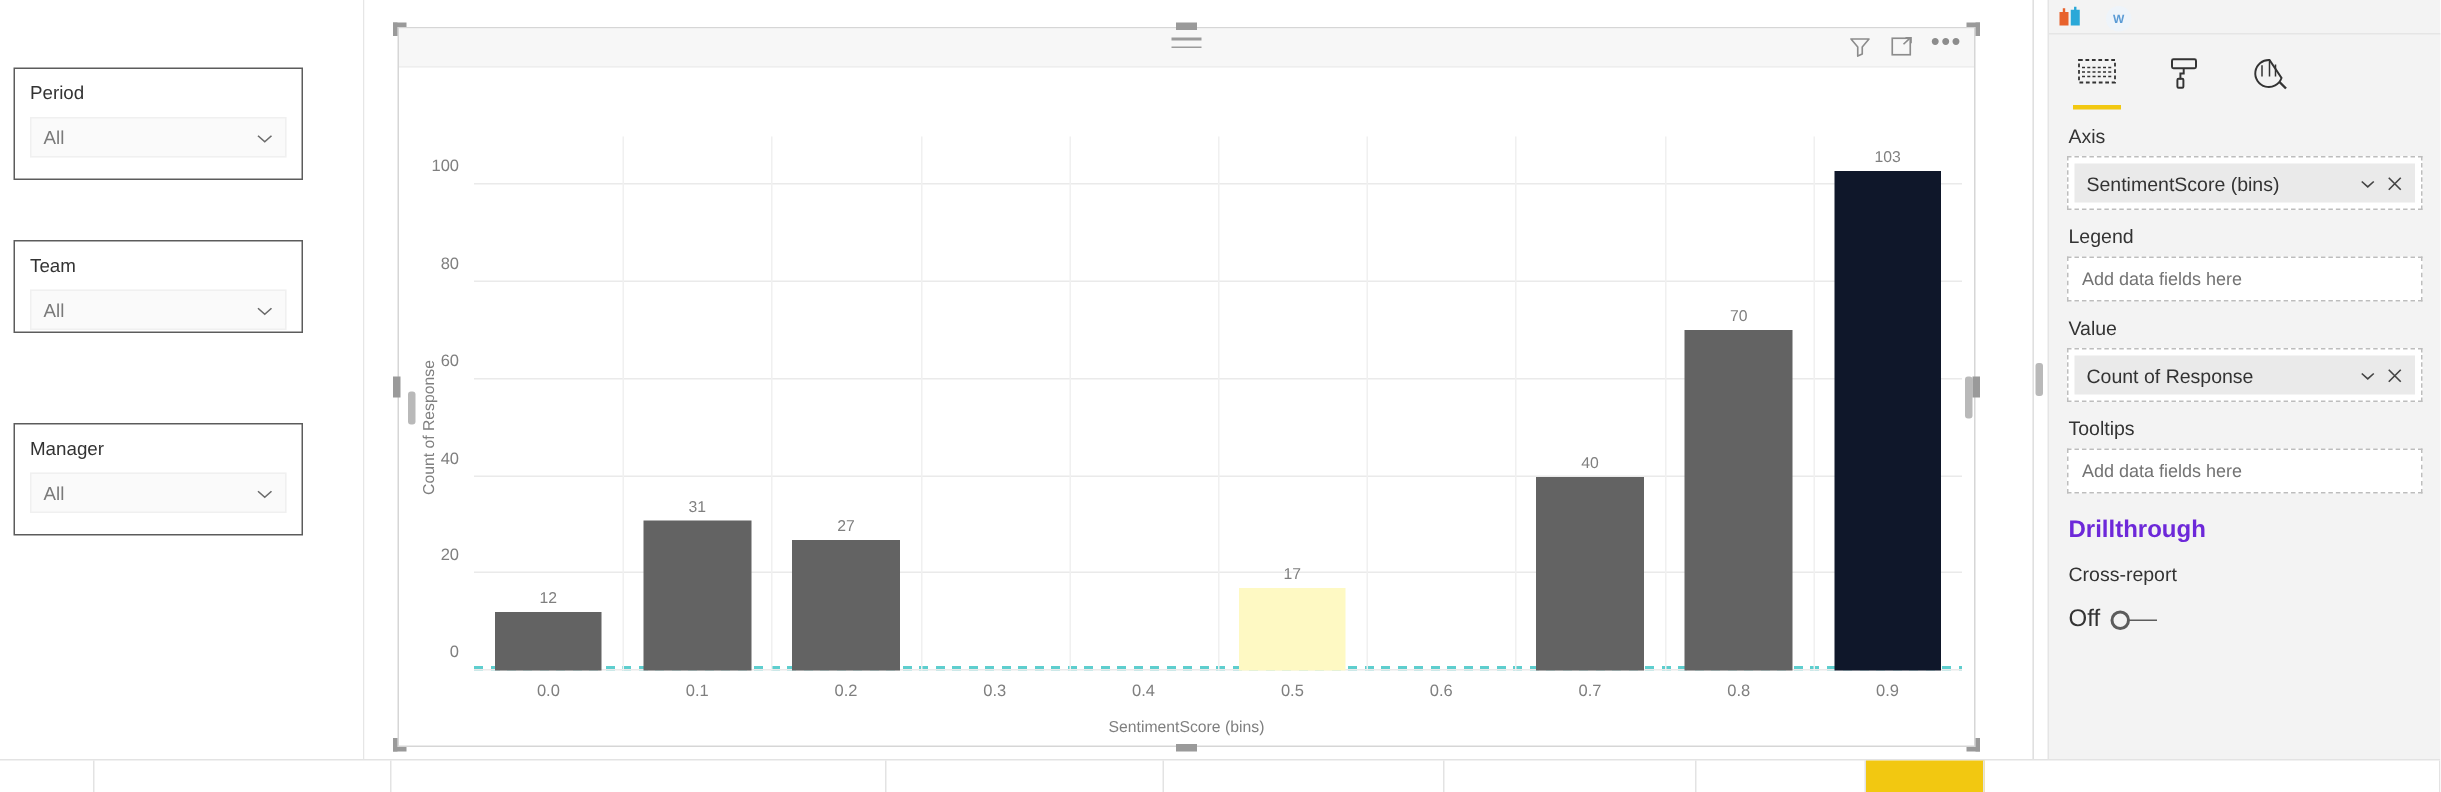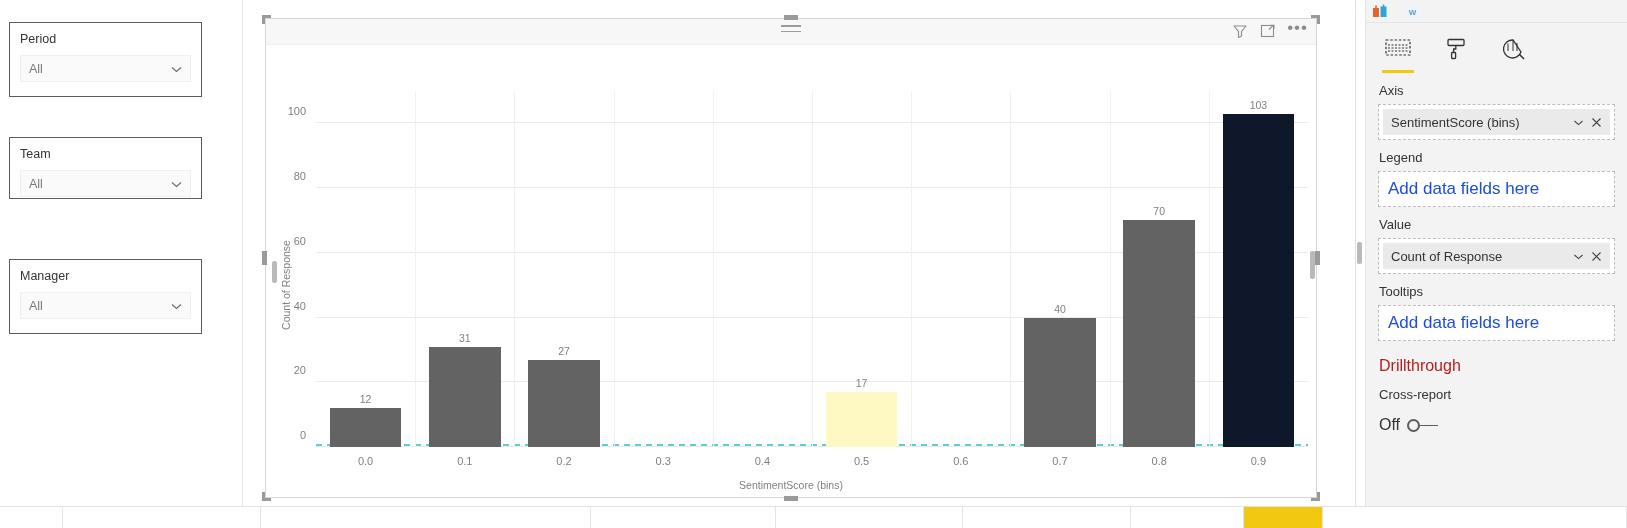--- a/index.html
+++ b/index.html
@@ -24,20 +24,21 @@
     background: #ffffff;
     border-right: 1px solid #e6e6e6;
   }
   .slicer {
     position: absolute;
     left: 9px;
     width: 193px;
     border: 1px solid #5c5c5c;
     background: #ffffff;
     padding: 9px 10px 12px 10px;
+    margin-top: 23px;
   }
   .slicer-1 { top: 22px; height: 75px; }
   .slicer-2 { top: 137px; height: 62px; }
   .slicer-3 { top: 259px; height: 75px; }
   .slicer-title {
     font-size: 12.5px;
     color: #333333;
     line-height: 15px;
     margin-bottom: 8px;
     white-space: nowrap;
@@ -356,22 +357,22 @@
     margin: 10px 0 6px 1px;
   }
   .field-well {
     border: 1px dashed #bdbdbd;
     background: #ffffff;
     padding: 4px;
     margin-bottom: 2px;
   }
   .field-well.empty {
     padding: 7px 9px;
-    font-size: 17px;
-    color: #1d4ed8;
+    font-size: 12px;
+    color: #737373;
   }
   .field-chip {
     display: flex;
     align-items: center;
     background: #eaeaea;
     height: 26px;
     padding: 0 6px 0 8px;
   }
   .chip-text {
     flex: 1;
@@ -384,22 +385,22 @@
     width: 16px; height: 16px;
     display: flex;
     align-items: center;
     justify-content: center;
     color: #444;
     cursor: pointer;
     margin-left: 2px;
   }
   .drill-heading {
     font-size: 16px;
-    color: #b91c1c;
-    font-weight: 400;
+    color: #6d28d9;
+    font-weight: 700;
     margin: 16px 0 0 13px;
   }
   .drill-sub {
     font-size: 13px;
     color: #333333;
     margin: 12px 0 0 13px;
   }
   .toggle-row {
     display: flex;
     align-items: center;

